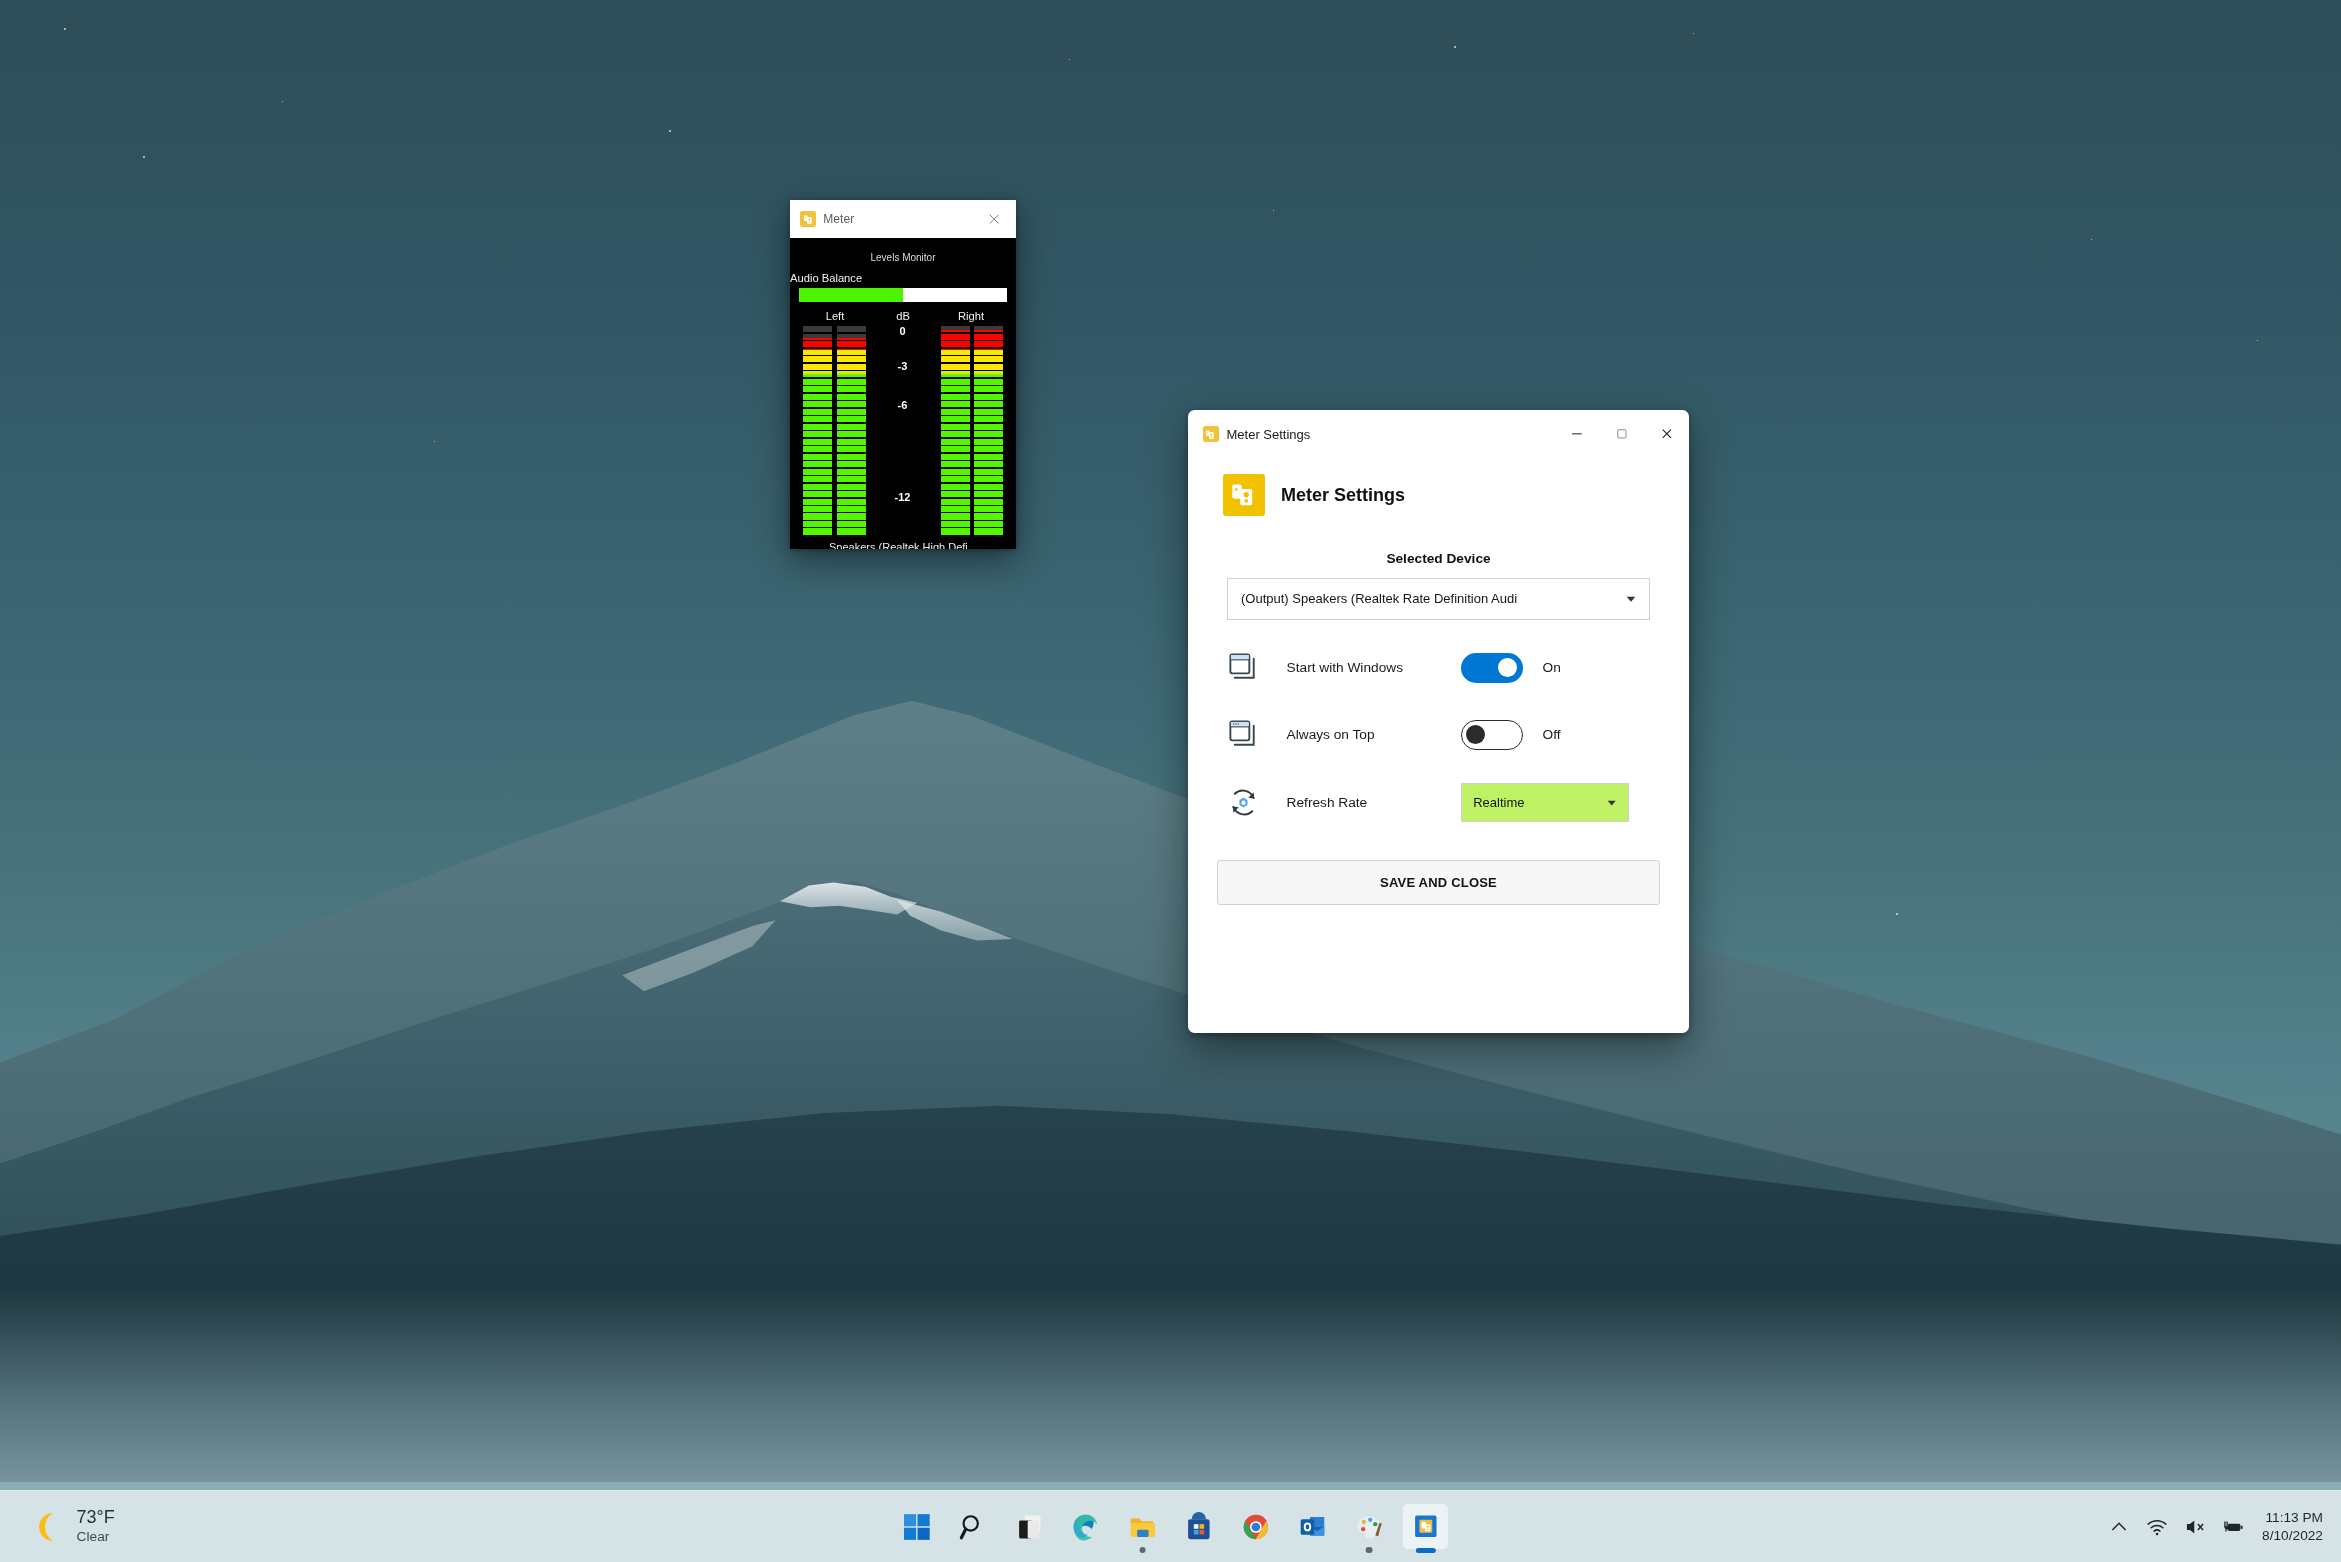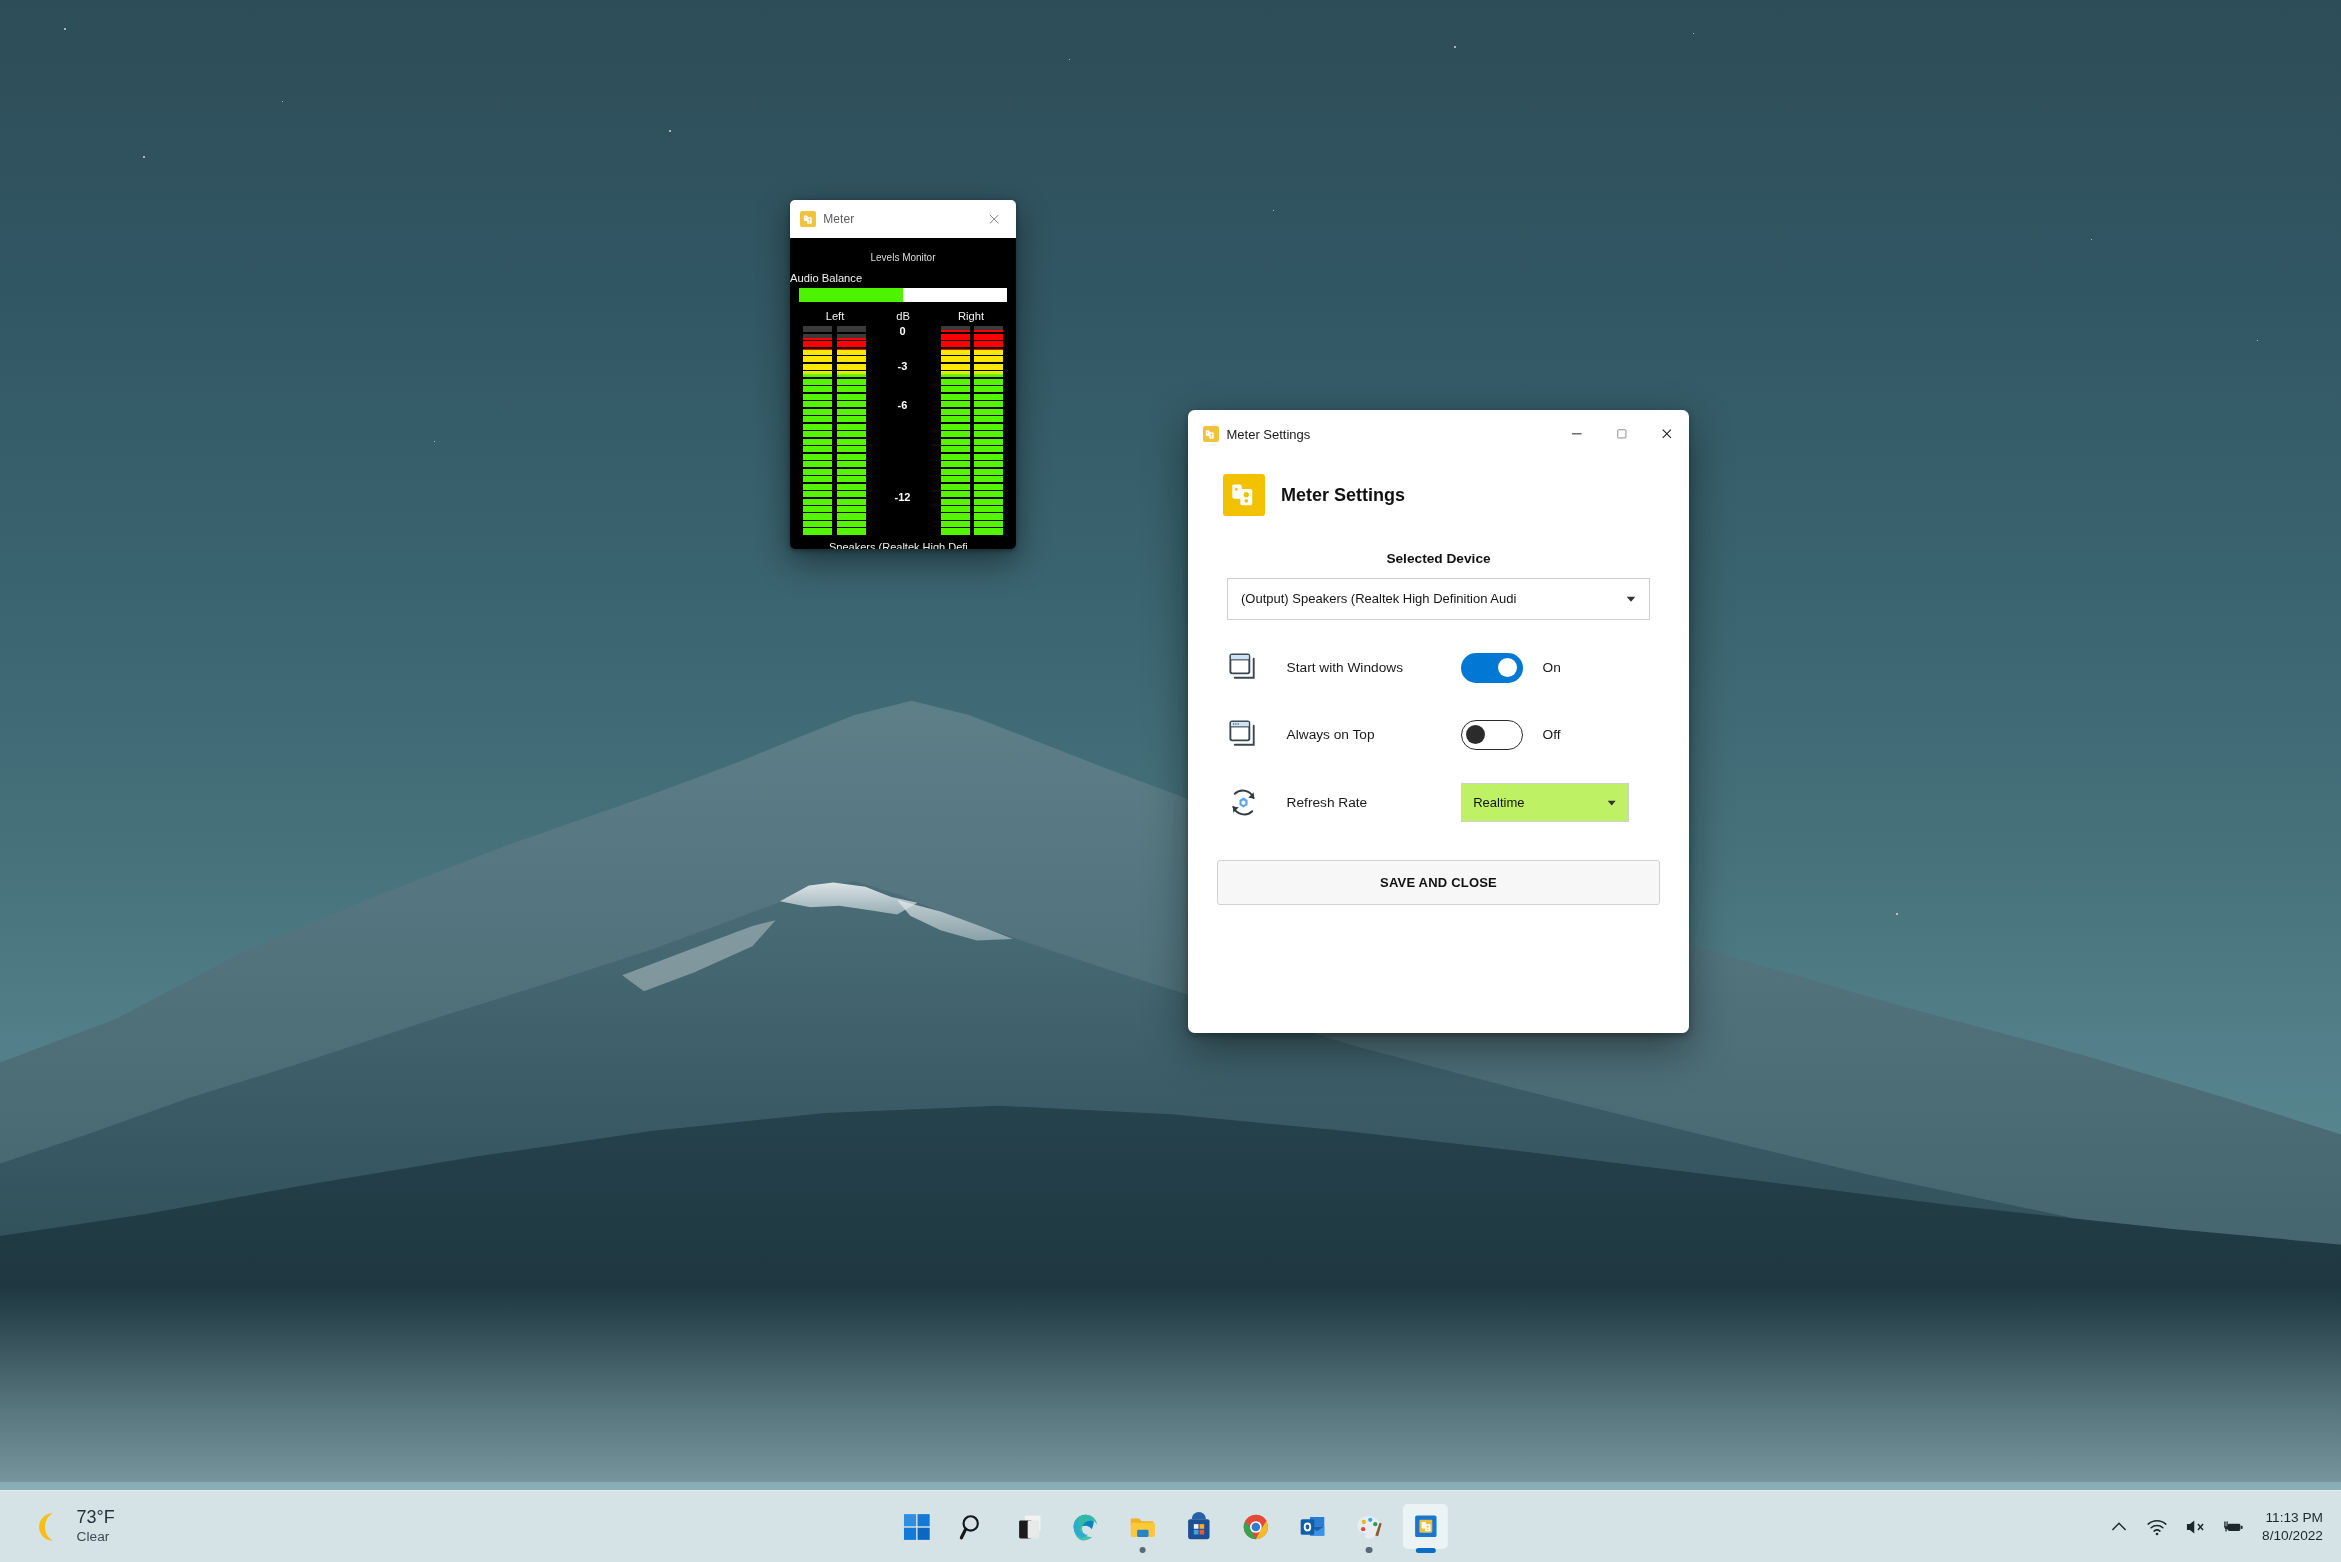--- a/index.html
+++ b/index.html
@@ -40,21 +40,21 @@
     position:absolute; left:0; width:2342px; height:203px; bottom: 72px;
     background: linear-gradient(180deg, rgba(120,160,168,0) 0%, rgba(140,175,183,.55) 60%, rgba(150,182,190,.78) 100%);
     pointer-events:none;
   }
 
   
   #meter-window {
     position: absolute;
     left: 790px; top: 200px;
     width: 226px; height: 349px;
-    border-radius: 5px;
+    border-radius: 0;
     overflow: hidden;
     box-shadow: 0 11.6px 33px rgba(0,0,0,.45), 0 1.4px 5.8px rgba(0,0,0,.35);
   }
   #meter-titlebar {
     height: 38px; background: #ffffff;
     display: flex; align-items: center; padding: 0 7.2px 0 10px;
     position: relative;
   }
   .app-ico {
     width: 16px; height: 16px; border-radius: 2.2px;
@@ -529,21 +529,21 @@
           <circle cx="5.5" cy="7.4" r="1.2" fill="#f2c200"></circle>
         </g>
           </svg>
       </span>
       <span id="settings-hero-title">Meter Settings</span>
     </div>
 
     <div id="selected-device-label">Selected Device</div>
 
     <div id="device-select">
-      <span>(Output) Speakers (Realtek High Definition Audi</span>
+      <span>(Output) Speakers (Realtek Rate Definition Audi</span>
       <span class="caret">
         <svg width="10" height="7.2" viewBox="0 0 14 10">
             <path d="M1 1 L7 8 L13 1 Z" fill="#333"></path>
           </svg>
       </span>
     </div>
 
     <div class="setting-row">
       <span class="setting-ico">
         <svg viewBox="0 0 48 48" fill="none" stroke="#3a4750" stroke-width="2.6">

